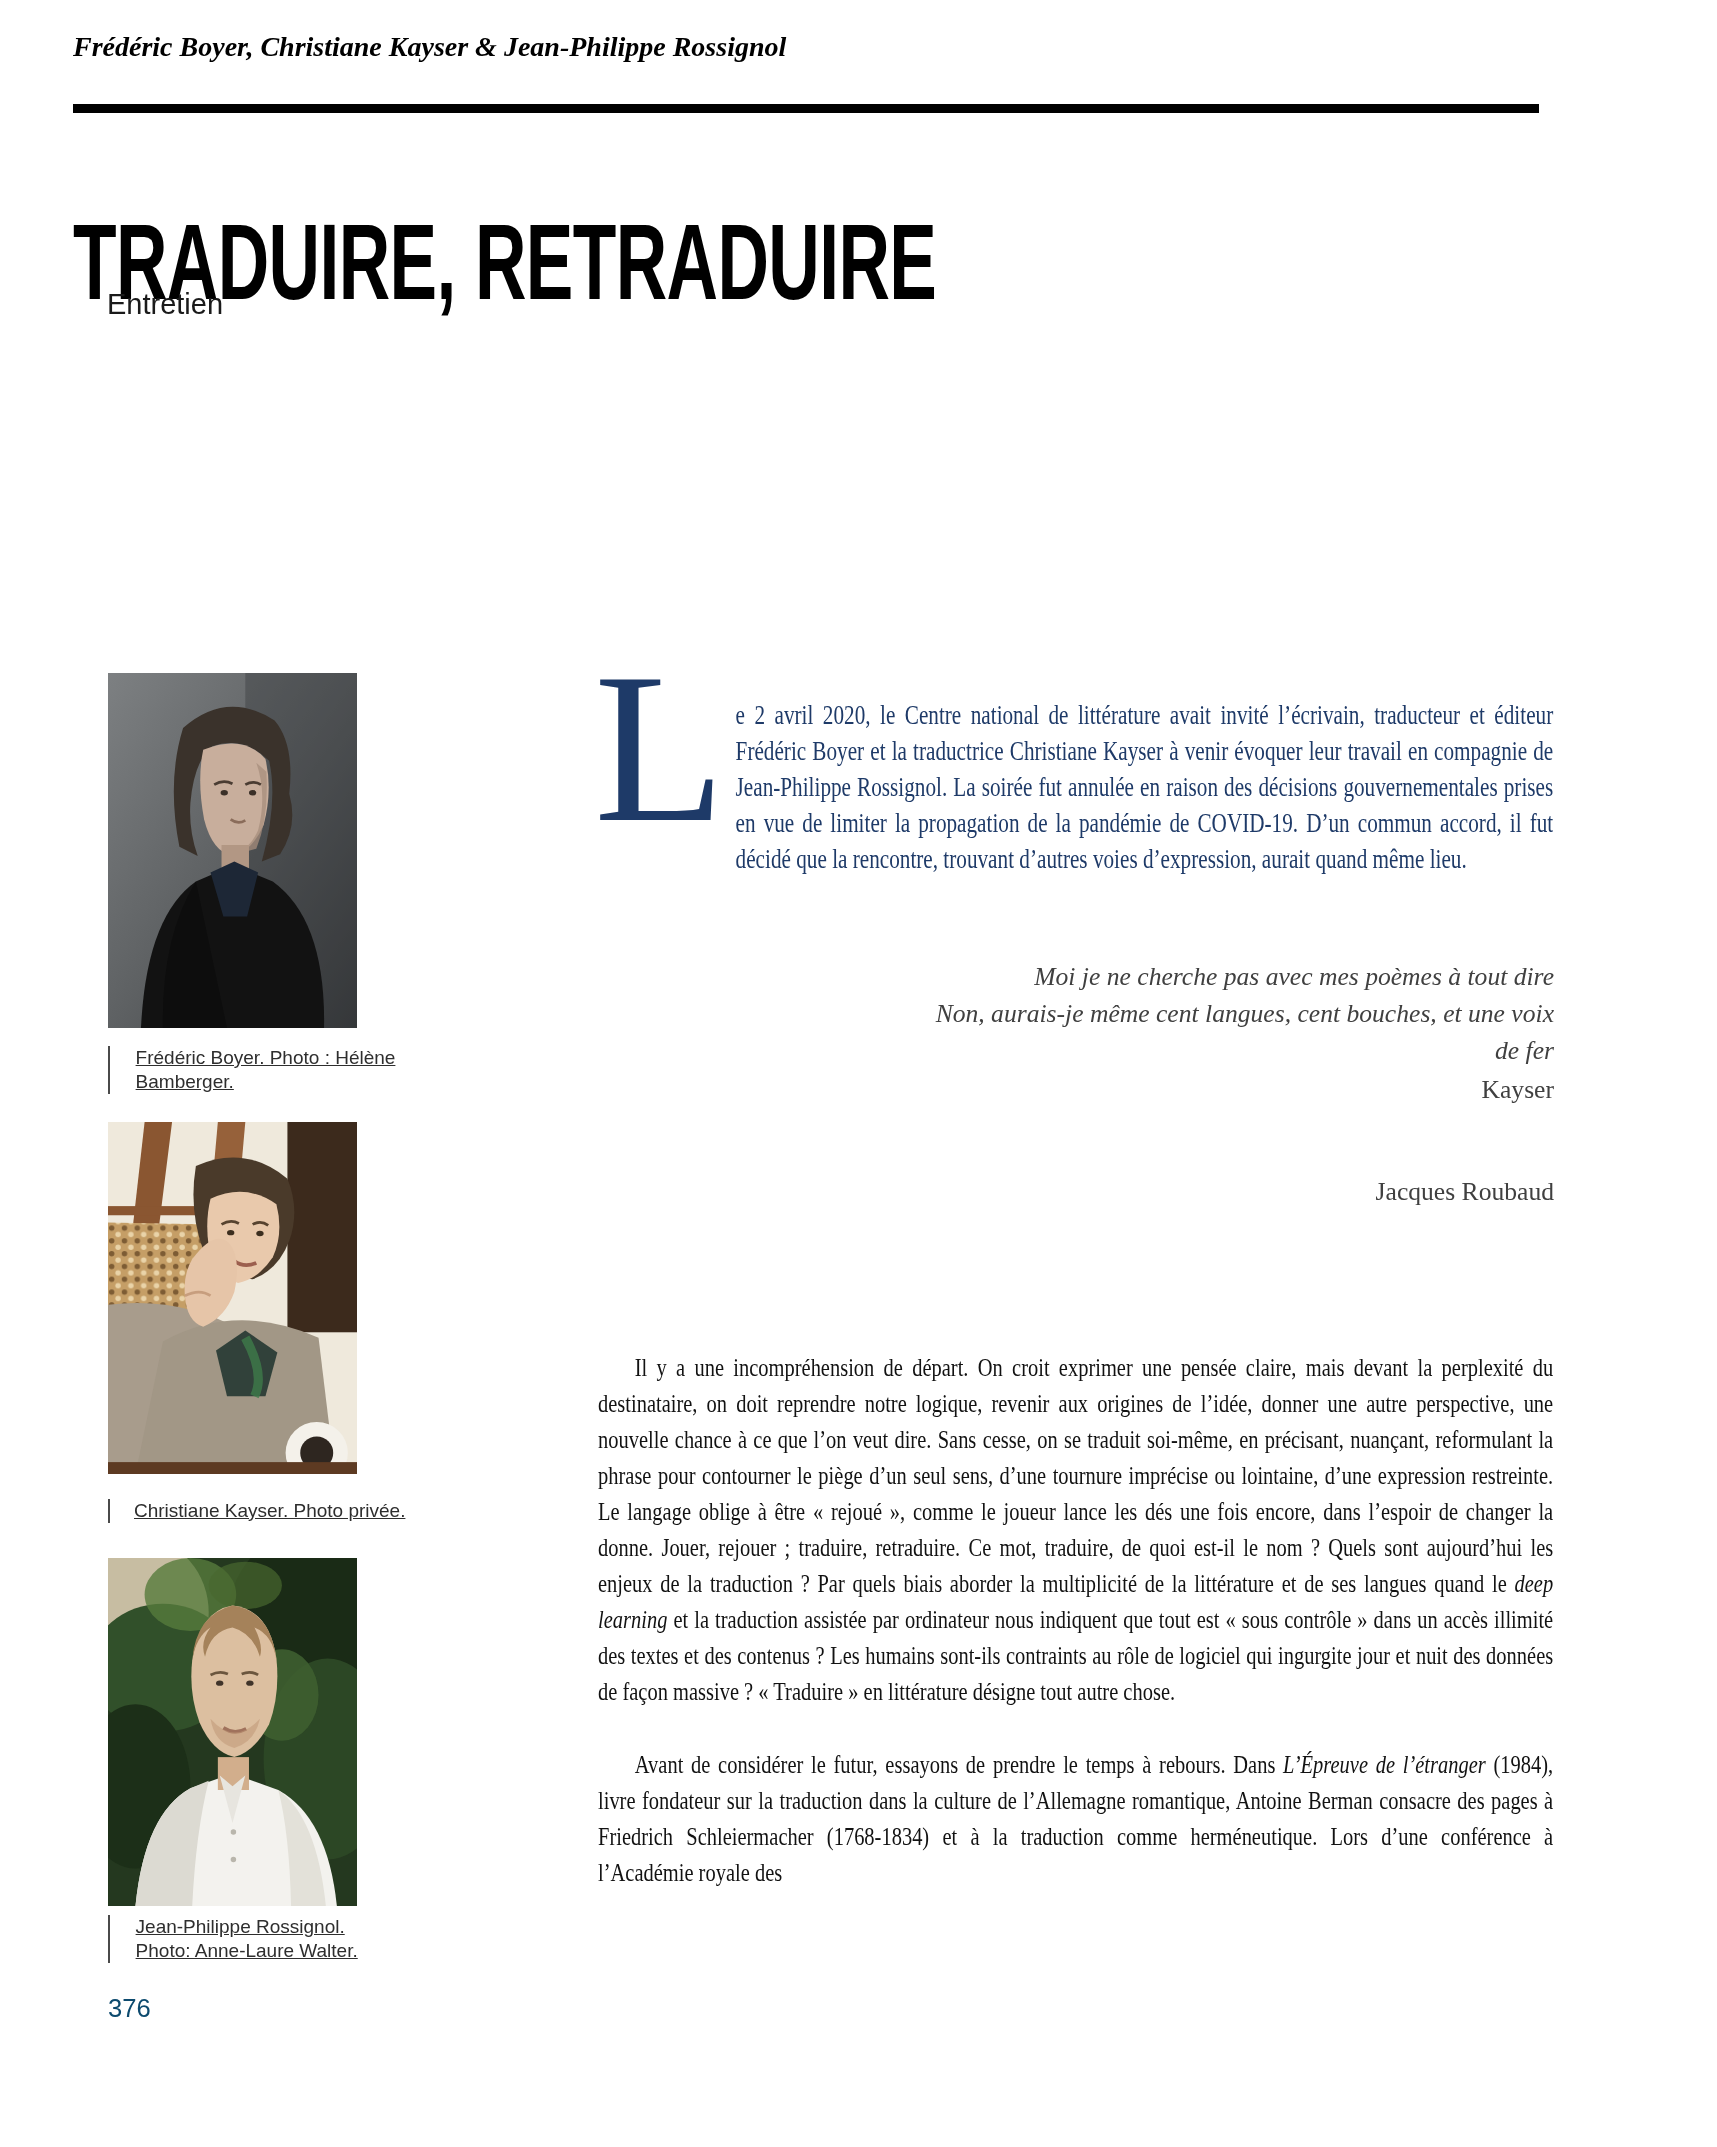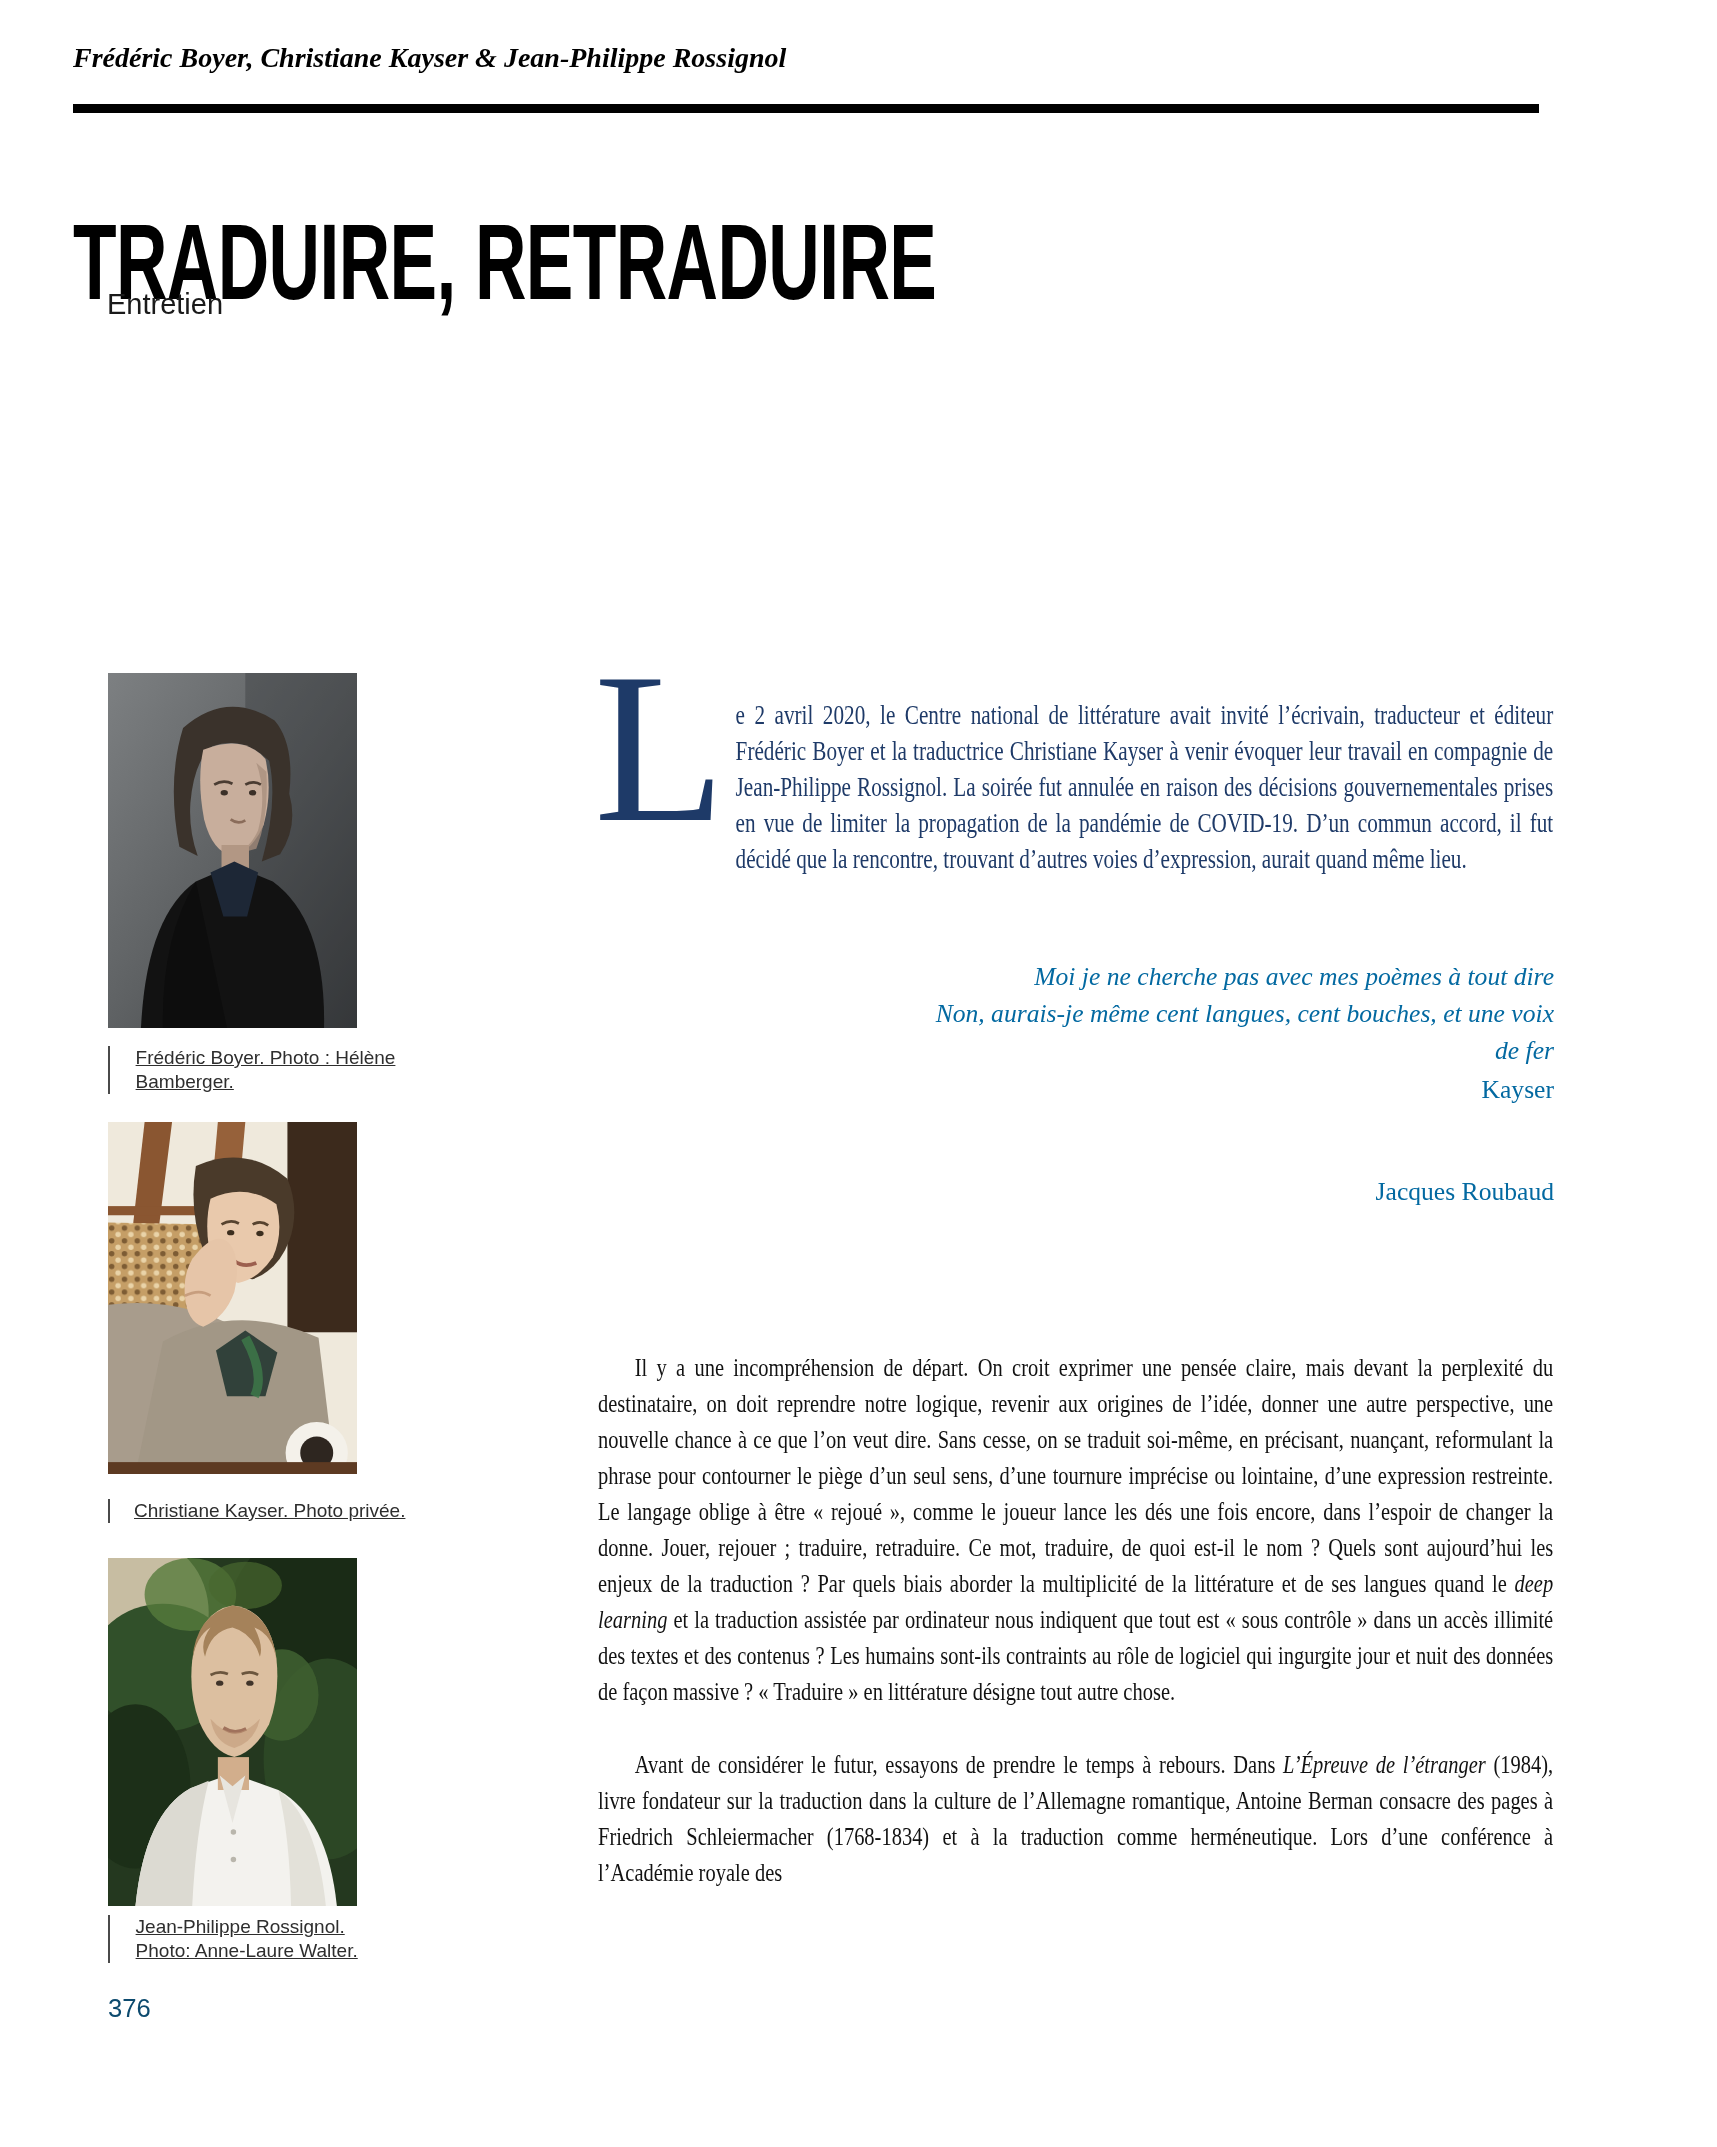--- a/index.html
+++ b/index.html
@@ -4,21 +4,21 @@
 <style>
   html,body{margin:0;padding:0;}
   body{
     width:1718px;height:2147px;position:relative;background:#ffffff;
     overflow:hidden;
     font-family:"Liberation Serif", serif;
     color:#141414;
     -webkit-font-smoothing:antialiased;
   }
   .byline{
-    position:absolute;left:73px;top:41px;width:1096px;
+    position:absolute;left:73px;top:30px;width:1096px;
     font:italic bold 28px/1.2 "Liberation Serif", serif;color:#000;
   }
   .rule{position:absolute;left:73px;top:104px;width:1466px;height:9.1px;background:#000;}
   .title{
     position:absolute;left:73px;top:133px;white-space:nowrap;
     font:bold 108px/1.05 "Liberation Sans", sans-serif;color:#000;
     letter-spacing:-0.9px;transform:scaleX(0.66);transform-origin:left top;
   }
   .genre{
     position:absolute;left:107px;top:287px;
@@ -49,21 +49,21 @@
     font:26.5px/36px "Liberation Serif", serif;color:#1e3a68;
     text-align:justify;
   }
   .intro::before{content:"";float:left;width:172px;height:174px;}
   .dropcap{
     position:absolute;left:594px;top:640px;
     font:215px/1 "Liberation Serif", serif;color:#1e3a68;
   }
   .epigraph{
     position:absolute;left:598px;width:956px;text-align:right;
-    font:italic 25.6px/37px "Liberation Serif", serif;color:#0369a1;
+    font:italic 25.6px/37px "Liberation Serif", serif;color:#404040;
   }
   #epigraph1{top:958px;}
   #epigraph2{top:1171px;}
   .attribution{font-style:normal;margin-top:1.8px;}
   .bodytext{
     position:absolute;left:598px;top:1350px;width:1194px;
     transform:scaleX(0.8);transform-origin:left top;
     font:25.6px/36px "Liberation Serif", serif;color:#121212;
     text-align:justify;
   }

